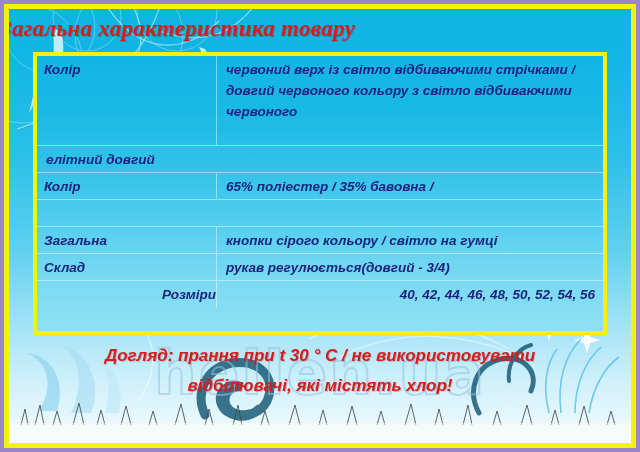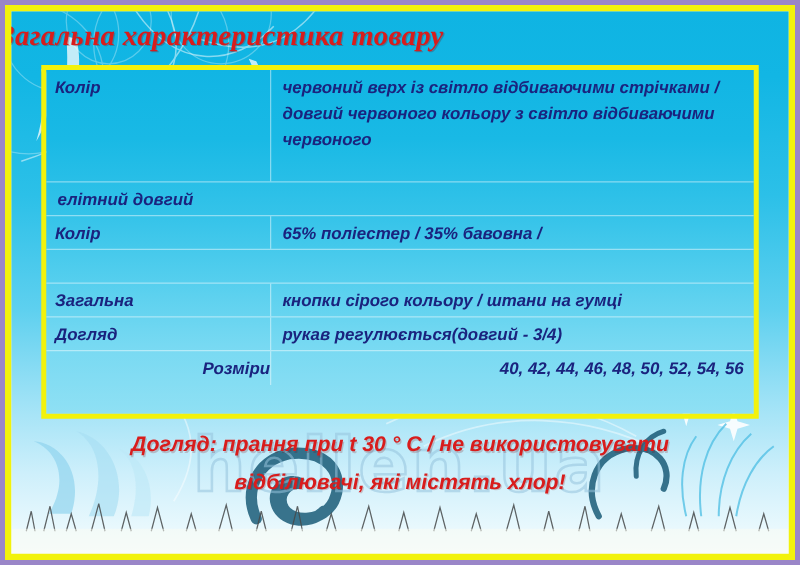--- a/index.html
+++ b/index.html
@@ -285,25 +285,25 @@
       <div class="spec-row row-std">
         <div class="cell-label">Колір</div>
         <div class="cell-value">65% поліестер / 35% бавовна /</div>
       </div>
 
       <div class="spec-row row-std">
       </div>
 
       <div class="spec-row row-std">
         <div class="cell-label">Загальна</div>
-        <div class="cell-value">кнопки  сірого кольору / штани на гумці</div>
-      </div>
-
-      <div class="spec-row row-std">
-        <div class="cell-label">Догляд</div>
+        <div class="cell-value">кнопки  сірого кольору / світло на гумці</div>
+      </div>
+
+      <div class="spec-row row-std">
+        <div class="cell-label">Склад</div>
         <div class="cell-value">рукав регулюється(довгий - 3/4)</div>
       </div>
 
       <div class="spec-row row-std row-sizes">
         <div class="cell-label">Розміри</div>
         <div class="cell-value">40, 42, 44, 46, 48, 50, 52, 54, 56</div>
       </div>
 
     </div>
   </div>

